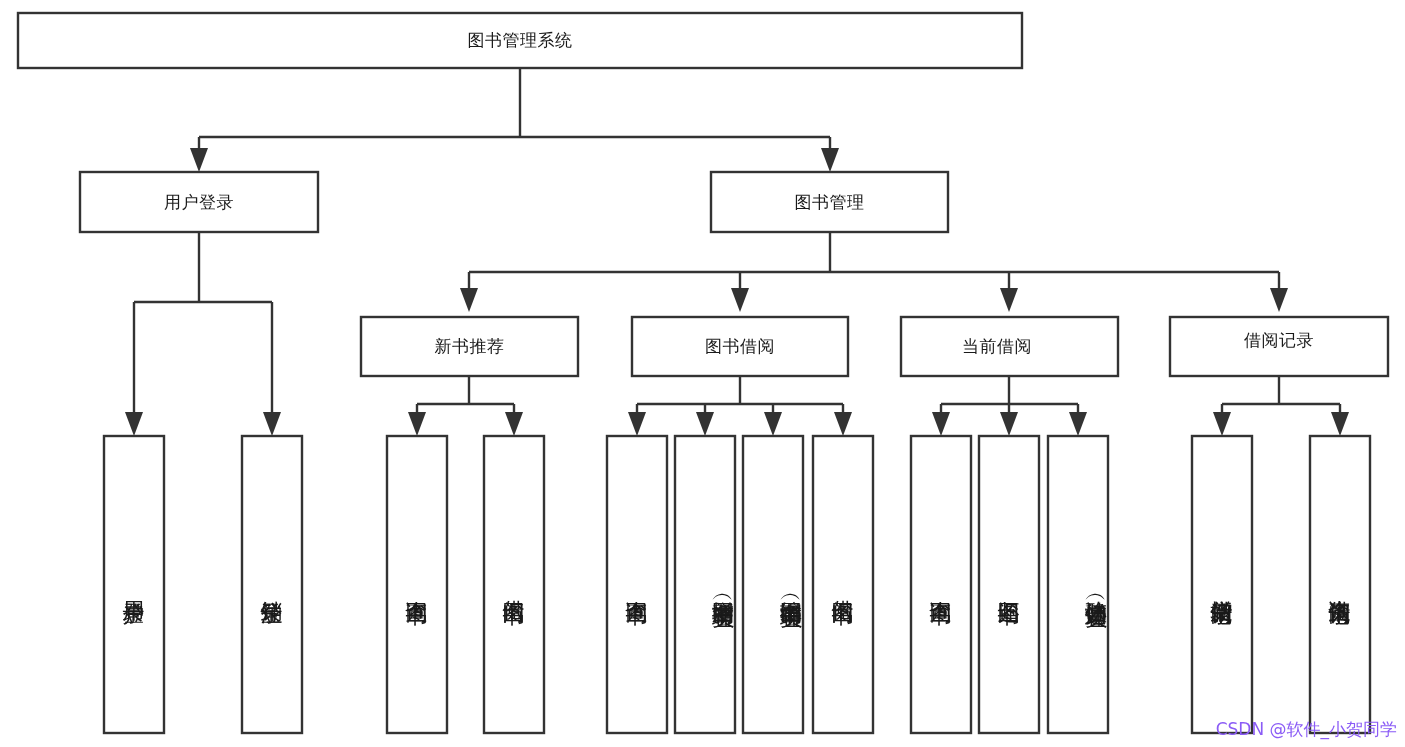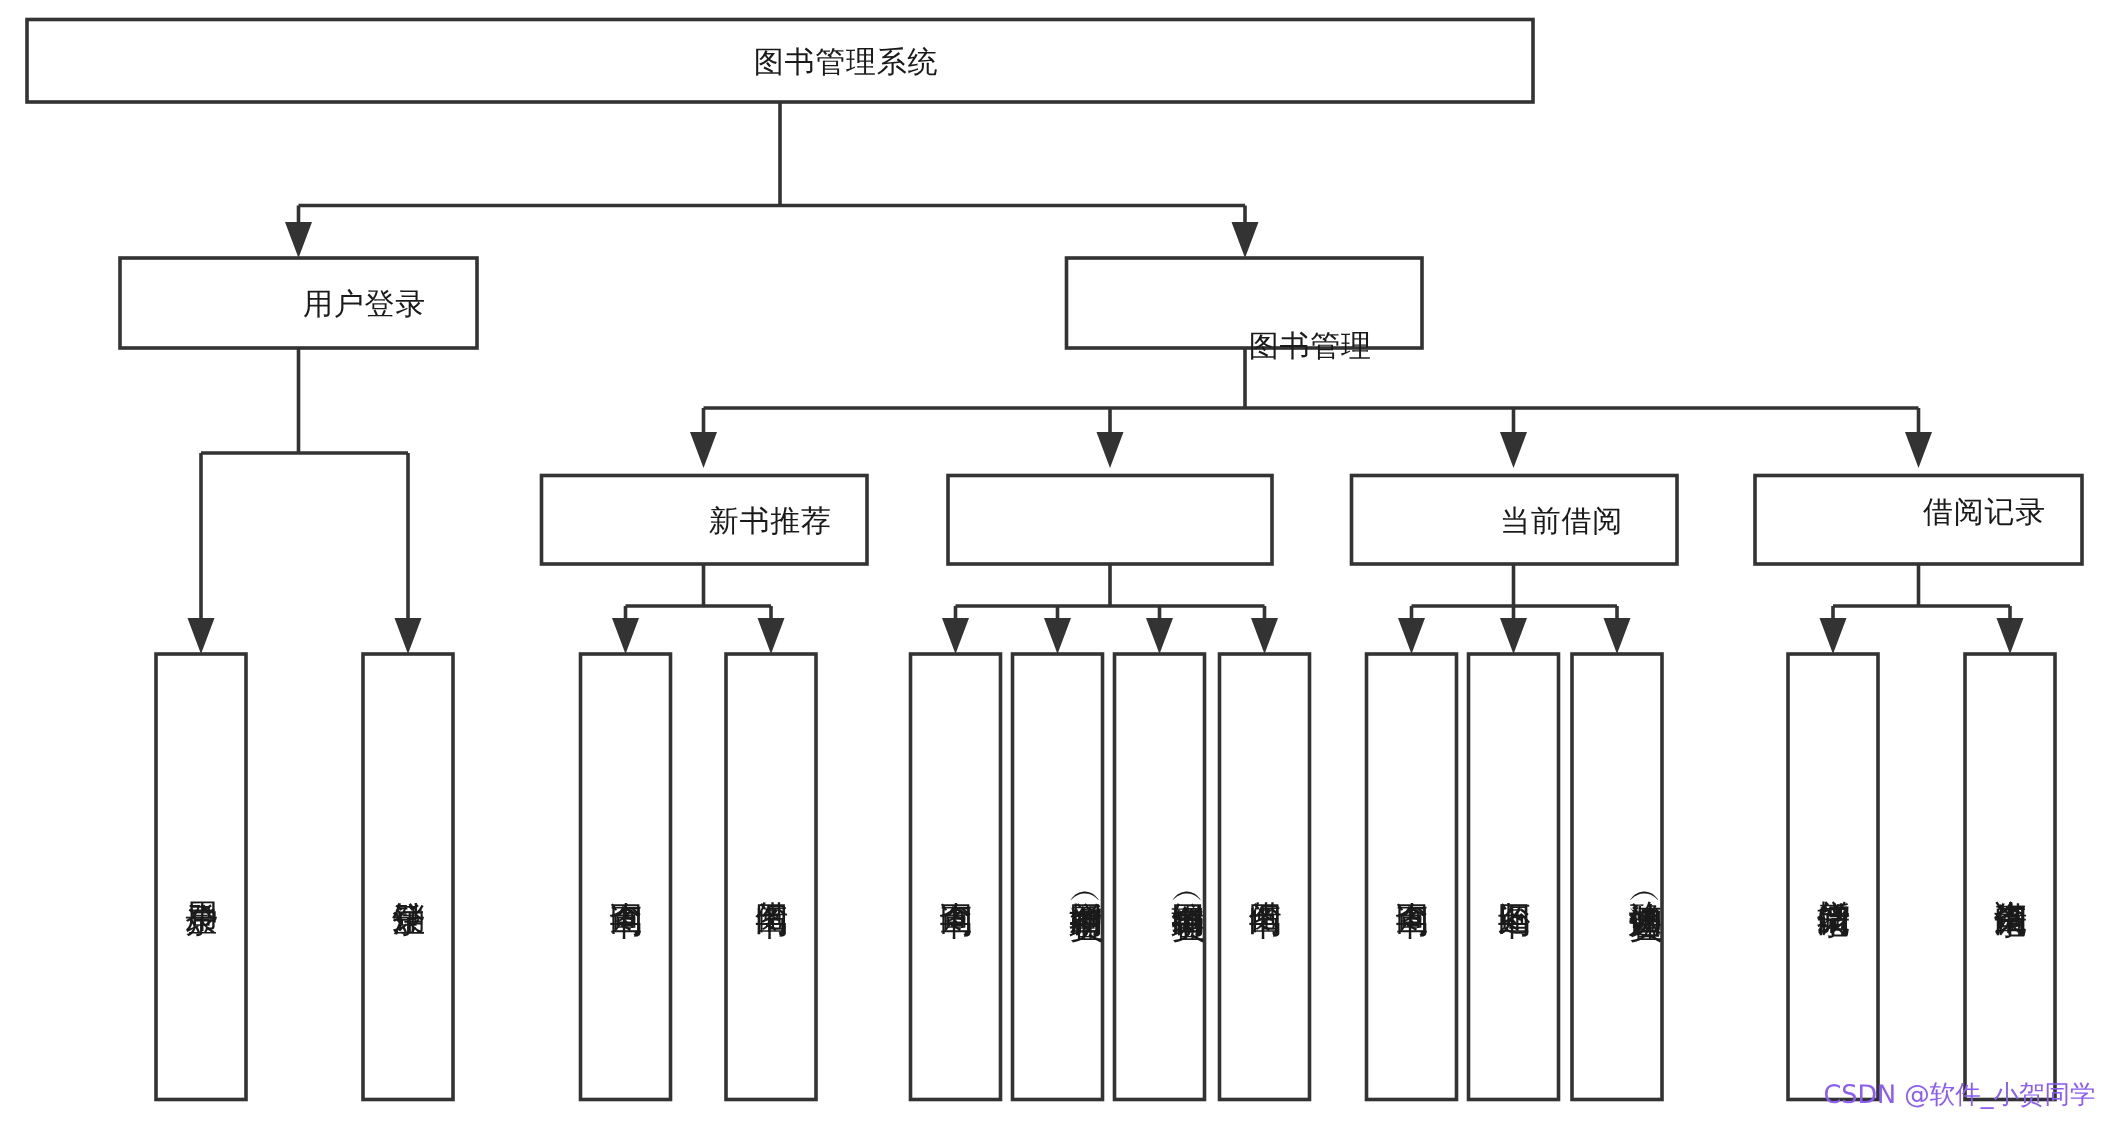--- a/index.html
+++ b/index.html
@@ -40,27 +40,26 @@
   .arrow-head {
     fill: #333333;
     stroke: none;
   }
   
   .node-label-h {
     position: absolute;
     display: flex;
     align-items: center;
     justify-content: center;
-    font-size: 20px;
+    font-size: 17px;
     color: #1a1a1a;
     line-height: 1.2;
     white-space: nowrap;
     pointer-events: none;
     letter-spacing: 0.5px;
-    padding-left: 44px;
   }
   
   .node-label-v {
     position: absolute;
     display: flex;
     align-items: center;
     justify-content: center;
     writing-mode: vertical-rl;
     text-orientation: upright;
     font-size: 22px;
@@ -188,23 +187,24 @@
     <rect class="node-rect" x="979" y="436" width="60" height="297"></rect>
     <rect class="node-rect" x="1048" y="436" width="60" height="297"></rect>
 
     <rect class="node-rect" x="1192" y="436" width="60" height="297"></rect>
     <rect class="node-rect" x="1310" y="436" width="60" height="297"></rect>
   </svg>
 
   <div class="node-label-h" style="left:18px; top:13px; width:1004px; height:55px;">图书管理系统</div>
 
   <div class="node-label-h" style="left:80px; top:172px; width:238px; height:60px;">用户登录</div>
-  <div class="node-label-h" style="left:711px; top:172px; width:237px; height:60px;margin-top:28px;">图书管理</div>
+  <div class="node-label-h" style="left:711px; top:172px; width:237px; height:60px;">图书管理</div>
 
   <div class="node-label-h" style="left:361px; top:317px; width:217px; height:59px;">新书推荐</div>
+  <div class="node-label-h" style="left:632px; top:317px; width:216px; height:59px;">图书借阅</div>
   <div class="node-label-h" style="left:901px; top:317px; width:192px; height:59px;">当前借阅</div>
   <div class="node-label-h" style="left:1170px; top:317px; width:218px; height:47px;">借阅记录</div>
 
   <div class="node-label-v" style="left:104px; top:436px; width:60px; height:297px;">用户登录</div>
   <div class="node-label-v" style="left:242px; top:436px; width:60px; height:297px;">注销登录</div>
 
   <div class="node-label-v" style="left:387px; top:436px; width:60px; height:297px;">查询图书</div>
   <div class="node-label-v" style="left:484px; top:436px; width:60px; height:297px;">借阅图书</div>
 
   <div class="node-label-v" style="left:607px; top:436px; width:60px; height:297px;">查询图书</div>

